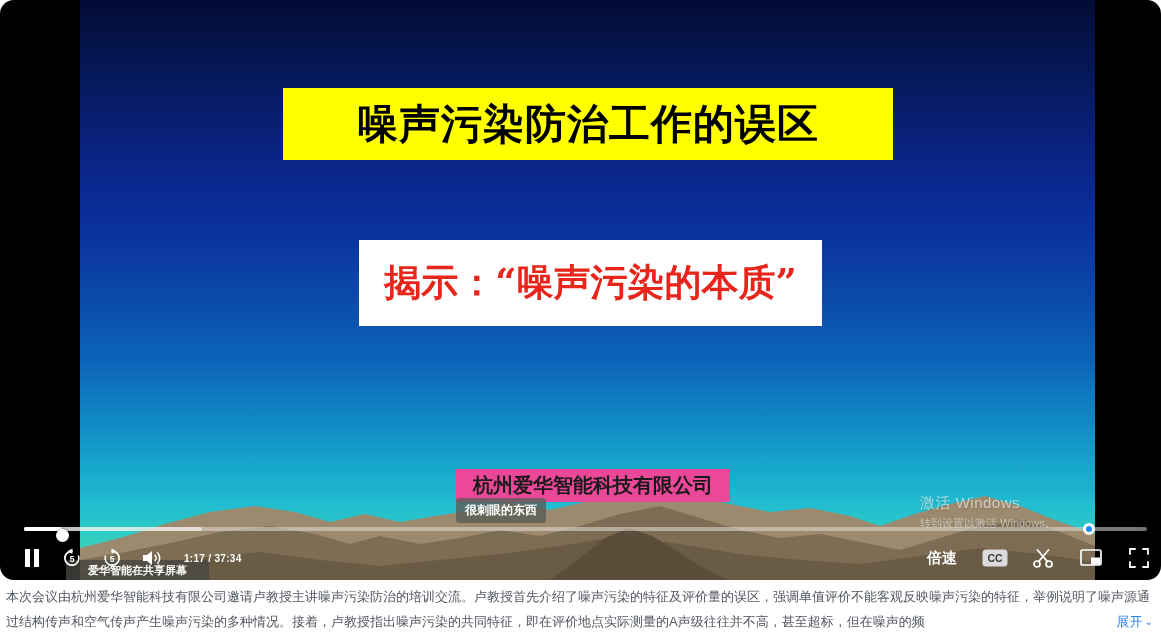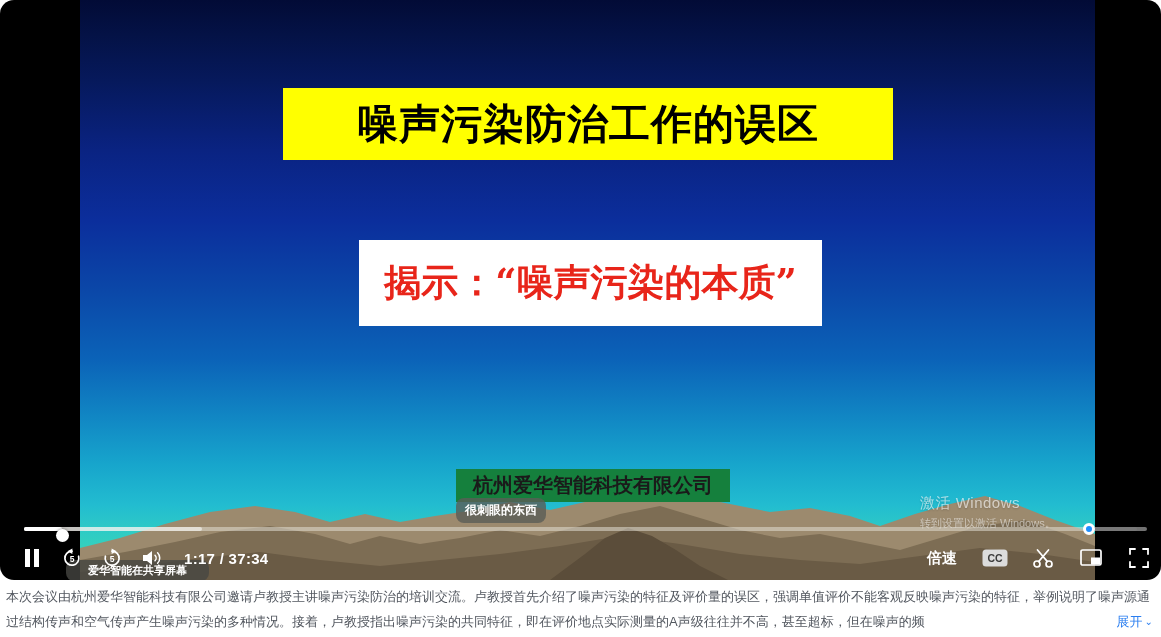--- a/index.html
+++ b/index.html
@@ -72,21 +72,21 @@
     color: #e8251a;
     font-family: "DejaVu Serif", serif;
     font-size: 37px;
     font-weight: 700;
     white-space: nowrap;
   }
 
   #company-box {
     left: 376px; top: 469px;
     width: 274px; height: 33px;
-    background: #15803d;
+    background: #ec4899;
     color: #1a1a1a;
     font-family: "DejaVu Serif", serif;
     font-size: 20px;
     font-weight: 600;
     white-space: nowrap;
   }
 
   #date-text {
     position: absolute;
     left: 0; top: 528px;
@@ -111,21 +111,21 @@
   #win-watermark .wm-sub { font-size: 11px; margin-top: 3px; opacity: .85; }
 
   
   .bubble {
     position: absolute;
     background: rgba(90,92,86,.80);
     color: #ffffff;
     font-size: 12px;
     font-weight: 700;
     padding: 4px 9px;
-    border-radius: 8px;
+    border-radius: 3px;
     white-space: nowrap;
   }
   #bubble-eye  { left: 456px; top: 498px; }
   #bubble-logo { left: 66px; top: 560px; background: rgba(70,70,66,.78); font-weight: 600; font-size: 11px; padding: 3px 22px; }
 
   
   #controls {
     position: absolute;
     left: 0; bottom: 0;
     width: 1161px; height: 58px;
@@ -177,21 +177,21 @@
     display: flex; align-items: center; justify-content: center;
     width: 40px; height: 40px;
     color: #ffffff;
     cursor: pointer;
     background: none; border: none;
   }
   .ctrl-btn svg { display: block; }
 
   #time-display {
     color: #ffffff;
-    font-size: 15px;
+    font-size: 10px;
     font-weight: 700;
     margin-left: 12px;
     letter-spacing: .3px;
     white-space: nowrap;
   }
 
   #speed-btn {
     color: #ffffff;
     font-size: 15px;
     font-weight: 700;

